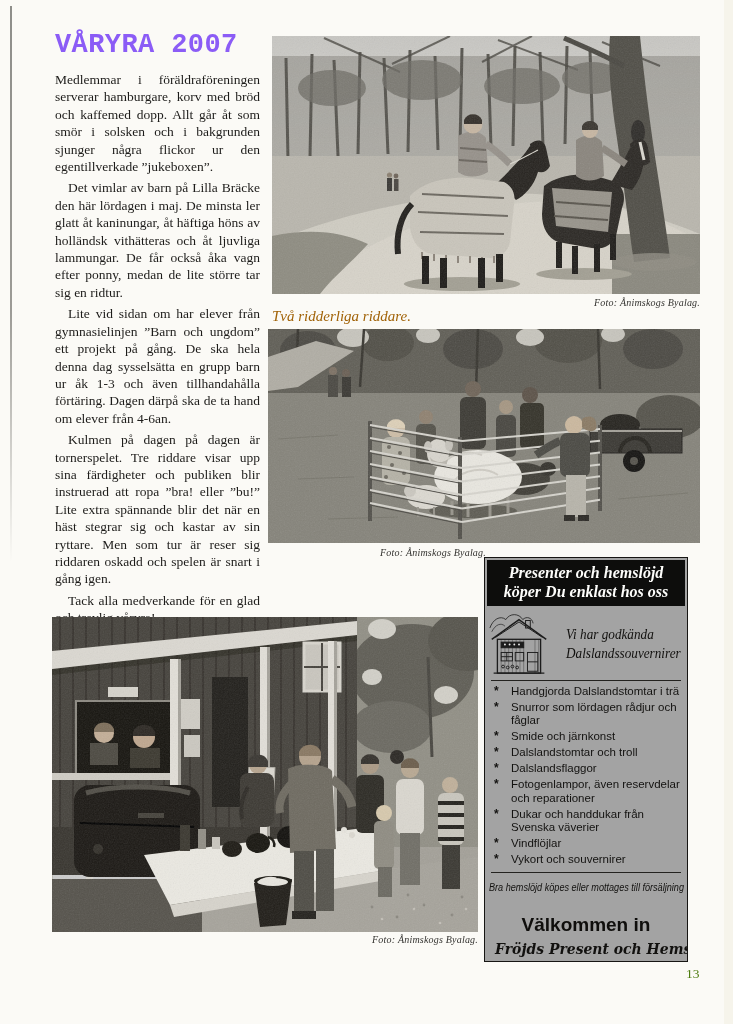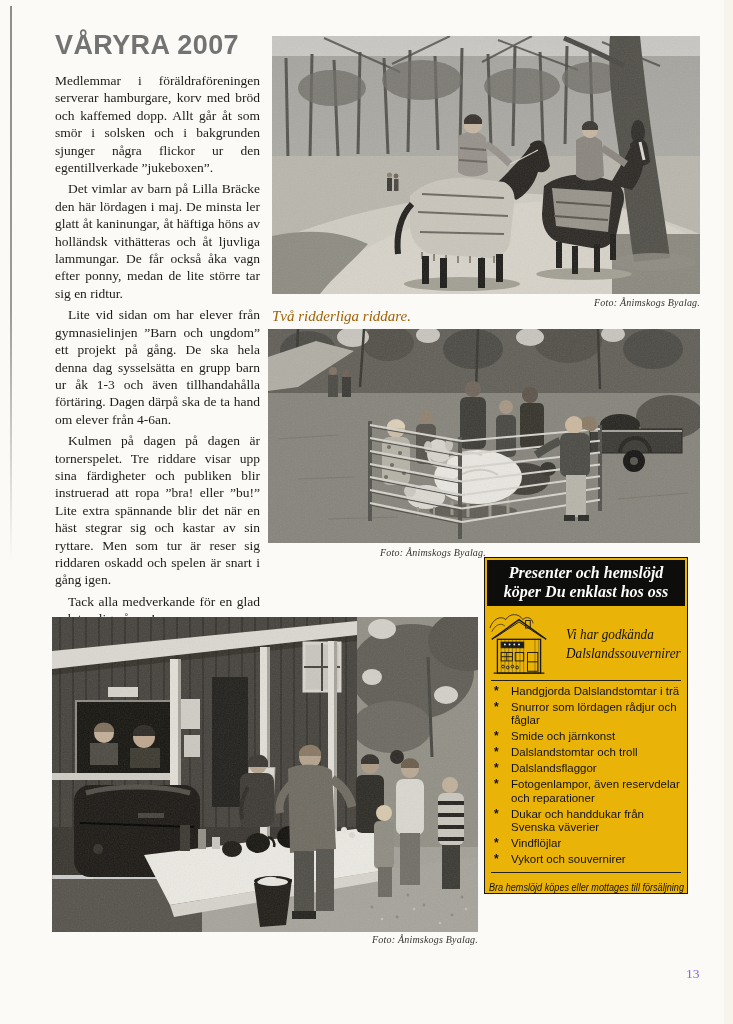--- a/index.html
+++ b/index.html
@@ -4,43 +4,43 @@
 <style>
   html,body{margin:0;padding:0;background:#e8e6e1;}
   .page{position:relative;width:733px;height:1024px;margin:0 auto;background:#fbfaf6;overflow:hidden;
         font-family:"Liberation Serif",serif;color:#1d1c1a;}
   .spine-line{position:absolute;left:10px;top:6px;width:2px;height:556px;
         background:linear-gradient(#6a6a66 0%,#7c7b76 55%,rgba(120,119,114,0) 100%);opacity:.75;}
   .page-edge-right{position:absolute;right:0;top:0;width:9px;height:1024px;background:#f3eee2;opacity:.55;}
 
   
   .article{position:absolute;left:55px;top:30px;width:205px;}
-  .article h1{margin:0 0 11px 0;font-family:Liberation Sans, sans-serif;font-weight:bold;
-        font-size:27px;letter-spacing:.4px;color:#737373;}
+  .article h1{margin:0 0 11px 0;font-family:Liberation Mono, monospace;font-weight:bold;
+        font-size:27px;letter-spacing:.4px;color:#8b5cf6;}
   .article p{margin:0 0 4px 0;font-size:13.5px;line-height:17.4px;text-align:justify;}
   .article p + p{text-indent:13px;}
   .signature{margin-top:9px;text-align:right;font-style:italic;font-size:14px;padding-right:6px;}
 
   
   .photo{position:absolute;background:#ccc;box-shadow:0 0 0 1px #b9b6ae inset;}
   .photo svg{display:block;}
   #photo-knights{left:272px;top:36px;width:428px;height:258px;}
   #photo-sheep{left:268px;top:329px;width:432px;height:214px;}
   #photo-serving{left:52px;top:617px;width:426px;height:315px;}
   .credit{position:absolute;font-style:italic;font-size:10px;color:#33322f;letter-spacing:.2px;}
   #credit-knights{left:272px;top:297px;width:428px;text-align:right;}
   #credit-sheep{left:380px;top:547px;}
   #credit-serving{left:52px;top:934px;width:426px;text-align:right;}
   .caption{position:absolute;font-style:italic;font-size:15px;color:#a16207;}
   #caption-knights{left:272px;top:308px;}
   #caption-serving{left:52px;top:947px;}
 
   
-  .ad{position:absolute;left:484px;top:557px;width:204px;height:337px;box-sizing:border-box;
-      border:1.7px solid #161513;background:#eab308;overflow:hidden;
+  .ad{position:absolute;left:484px;top:557px;width:204px;height:405px;box-sizing:border-box;
+      border:1.7px solid #161513;background:#a3a3a3;overflow:hidden;
       font-family:"Liberation Sans",sans-serif;}
   .ad-banner{margin:2px;background:#0d0d0c;color:#fdfdfb;text-align:center;padding:3px 1px 5px 1px;
       font-family:"Liberation Serif",serif;font-style:italic;font-weight:bold;
       font-size:16px;line-height:19px;}
   .ad-house-row{display:flex;align-items:center;gap:16px;padding:3px 5px 2px 3px;}
   .ad-house-row svg{flex:0 0 auto;}
   .ad-tagline{font-family:"Liberation Serif",serif;font-style:italic;font-size:15px;line-height:19px;
       white-space:nowrap;transform:scaleX(.88);transform-origin:left center;color:#12110f;}
   .ad-divider{border:0;border-top:1.2px solid #23221f;margin:1px 6px 2px 6px;}
   .ad-list{list-style:none;margin:2px 0 0 0;padding:2px 6px 2px 9px;}
@@ -48,21 +48,21 @@
       margin-bottom:2.6px;color:#131210;}
   .ad-bullet{font-weight:bold;font-size:12px;}
   .ad-note{padding:2px 3px 3px 4px;}
   .ad-note span{display:inline-block;font-style:italic;font-size:10.6px;white-space:nowrap;
       transform:scaleX(.86);transform-origin:left center;color:#131210;}
   .ad-welcome{text-align:center;font-weight:bold;font-size:19px;margin-top:16px;color:#0f0e0c;}
   .ad-shopname{text-align:center;font-family:"DejaVu Serif",serif;font-style:italic;font-weight:bold;
       font-size:15.5px;margin-top:3px;white-space:nowrap;transform:scaleX(.9);color:#12110f;}
   .ad-address{text-align:center;font-size:14px;margin-top:13px;letter-spacing:.3px;color:#121110;}
 
-  .page-number{position:absolute;left:686px;top:966px;font-size:13.5px;color:#8b5cf6;}
+  .page-number{position:absolute;left:686px;top:966px;font-size:13.5px;color:#4d7c0f;}
 </style>
 </head>
 <body>
 
 <div class="page">
   <div class="spine-line"></div>
   <div class="page-edge-right"></div>
 
   <div class="article">
     <h1>VÅRYRA 2007</h1>

